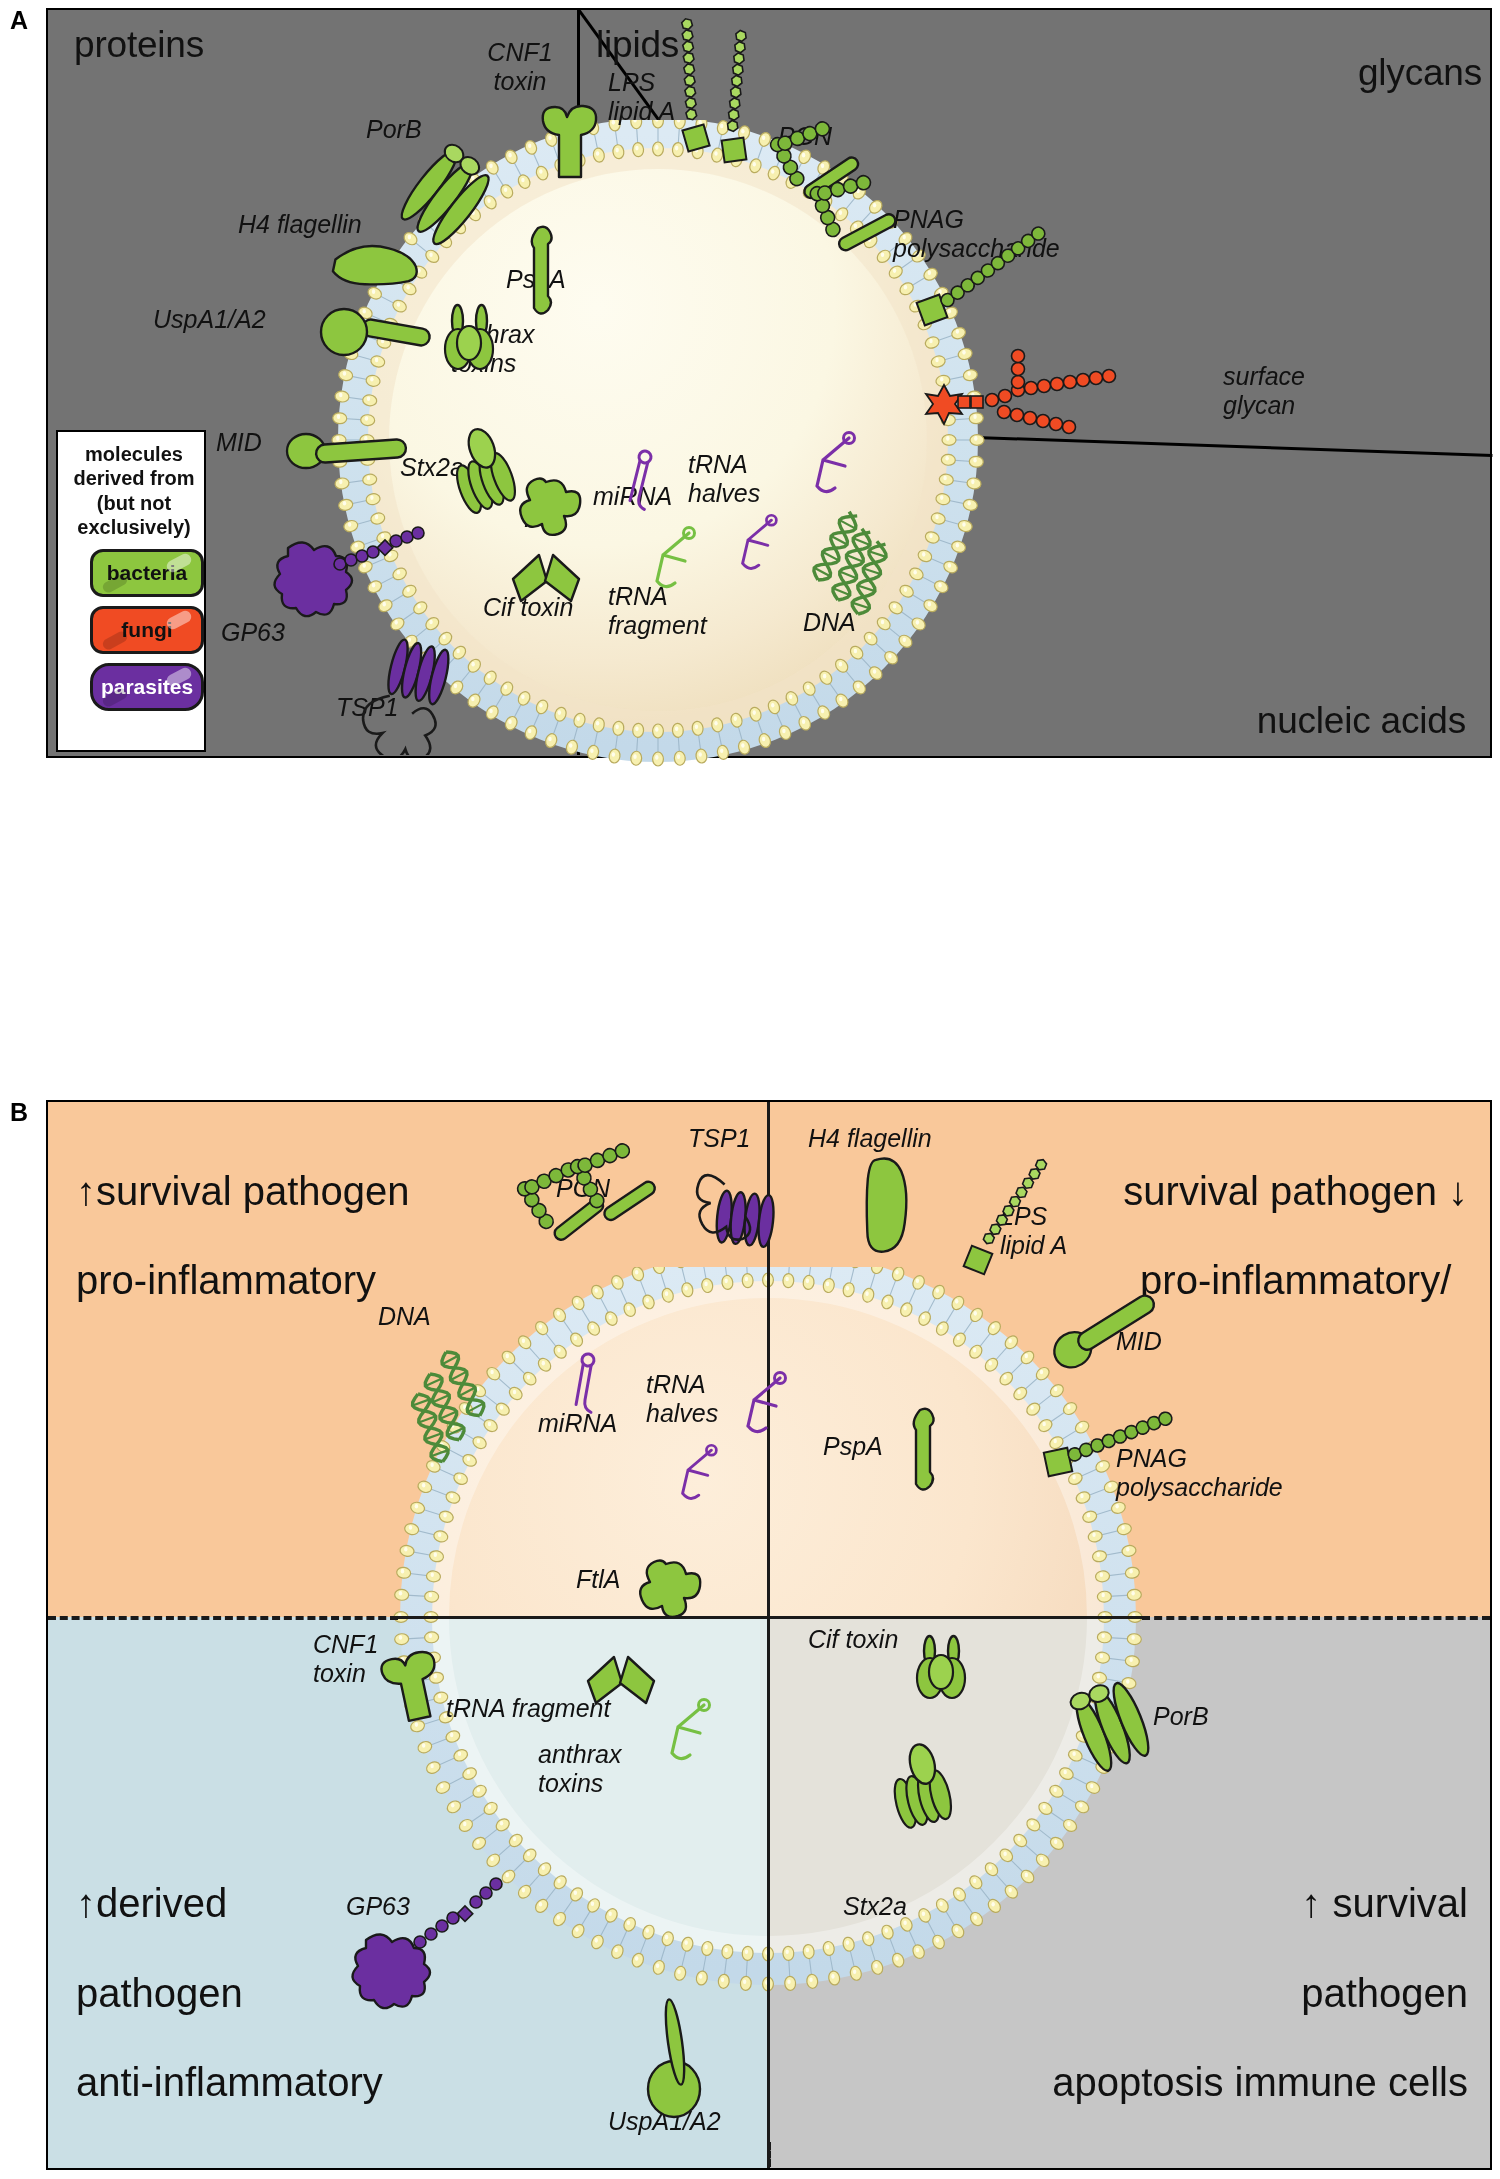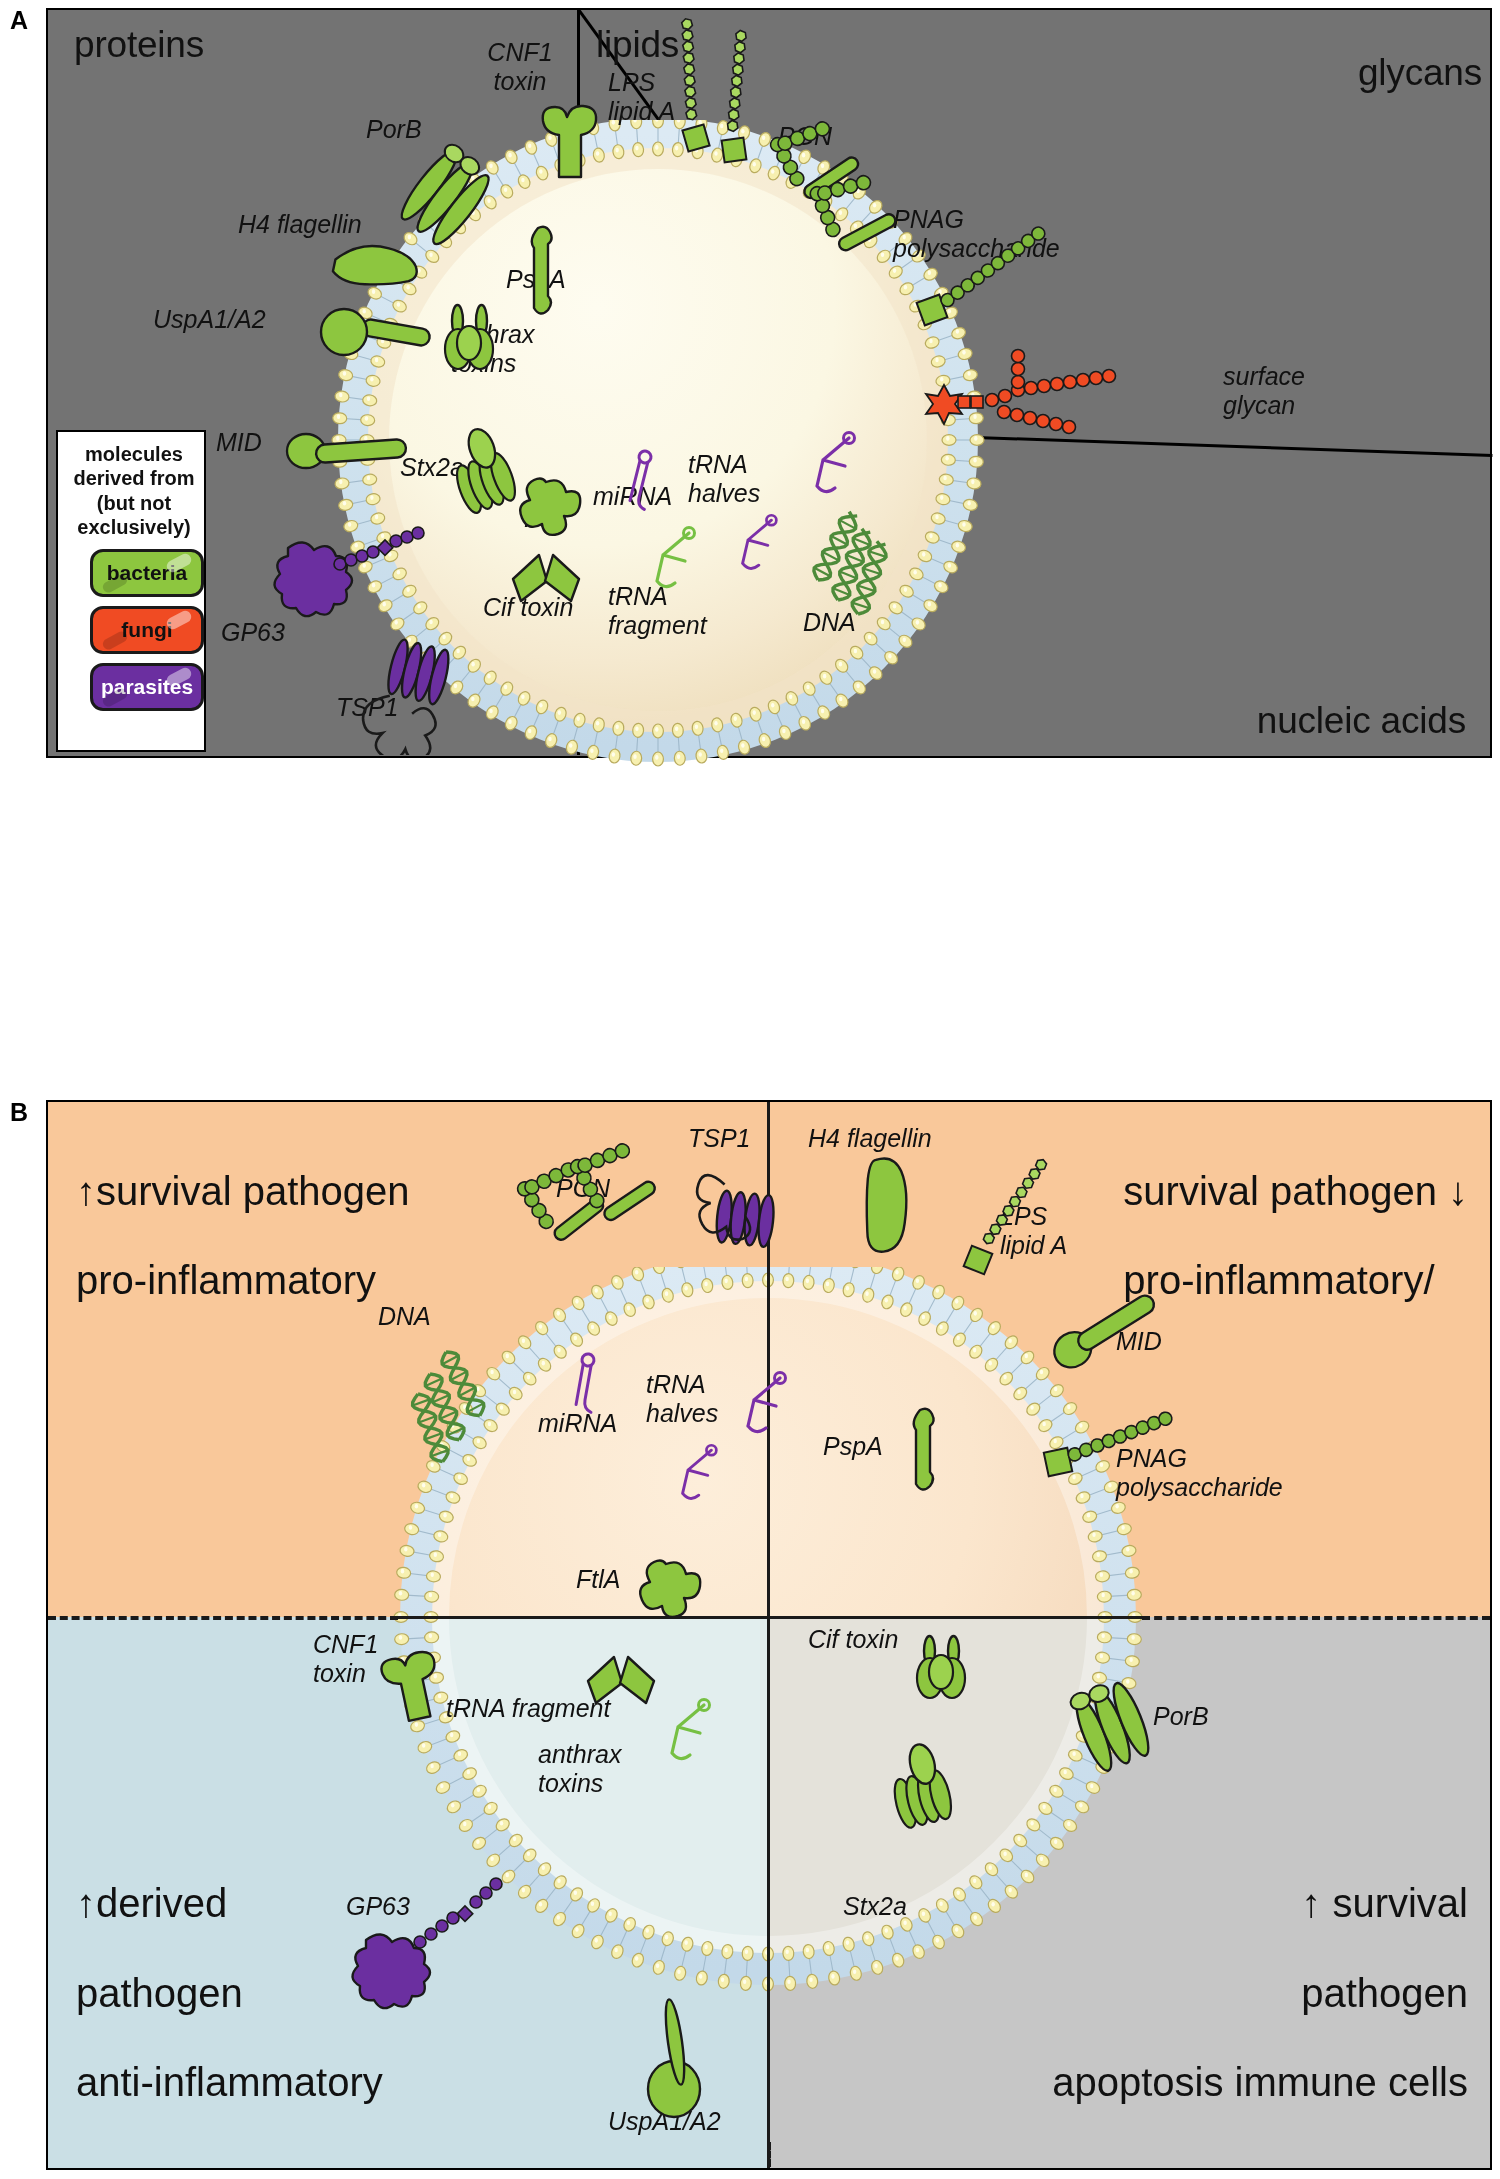--- a/index.html
+++ b/index.html
@@ -572,21 +572,21 @@
     <div class="pill" style="background:#8dc63f;color:#111;">
       <span class="hl1"></span>
       <span class="hl2"></span>
       <span>bacteria</span>
     </div>
     <div class="pill" style="background:#f04b23;color:#111;">
       <span class="hl1"></span>
       <span class="hl2"></span>
       <span>fungi</span>
     </div>
-    <div class="pill" style="background:#6b2fa0;color:#fff;">
+    <div class="pill" style="background:#6b2fa0;color:#fff;border-radius:19px;">
       <span class="hl1"></span>
       <span class="hl2"></span>
       <span>parasites</span>
     </div>
   </div>
 
   <svg id="artA" width="1441" height="745" style="position:absolute;left:0;top:0;pointer-events:none;">
       <g transform="translate(493,97)">
         <path d="M 18,70 L 18,28 q -14,-2 -16,-14 q -2,-14 12,-14 q 10,0 12,10 q 4,-12 16,-11 q 14,1 13,14 q -1,12 -15,15 L 40,70 Z" fill="#8dc63f" stroke="#1a1a1a" stroke-width="2.4" stroke-linejoin="round"></path>
       </g>
@@ -1366,21 +1366,21 @@
   <div class="solidline" style="left:719px;top:515px;width:3px;height:551px;"></div>
   <div class="solidline" style="left:348px;top:514px;width:748px;height:3px;"></div>
   <div class="dashline" style="left:0;top:514px;width:350px;"></div>
   <div class="dashline" style="left:1094px;top:514px;width:348px;"></div>
   <div class="dashline" style="left:719px;top:1040px;width:3px;height:0;border-top:none;border-left:4px dashed #1a1a1a;height:25px;"></div>
 
   <div class="hdr-big" style="left:28px;top:22px;">
     <div>↑survival pathogen</div>
     <div>pro-inflammatory</div>
   </div>
-  <div class="hdr-big" style="right:22px;top:22px;text-align:left;">
+  <div class="hdr-big" style="right:22px;top:22px;text-align:center;">
     <div>survival pathogen ↓</div>
     <div>pro-inflammatory/</div>
   </div>
   <div class="hdr-big" style="left:28px;bottom:18px;">
     <div>↑derived</div>
     <div>pathogen</div>
     <div>anti-inflammatory</div>
   </div>
   <div class="hdr-big" style="right:22px;bottom:18px;text-align:right;">
     <div>↑ survival</div>

